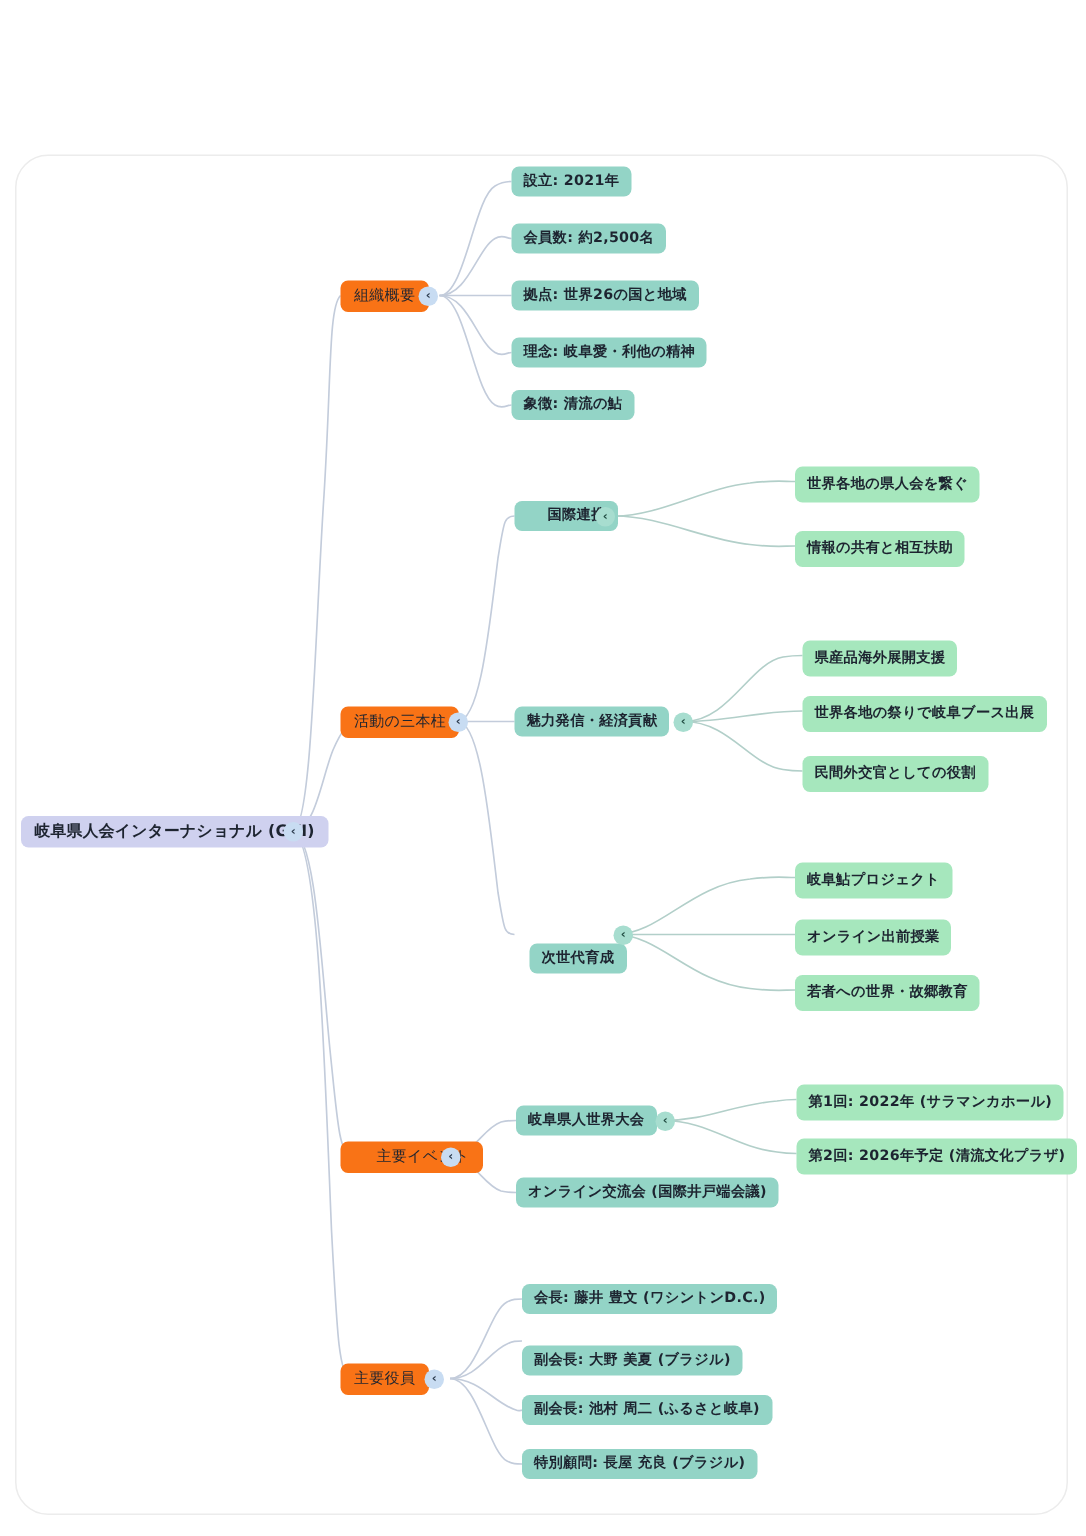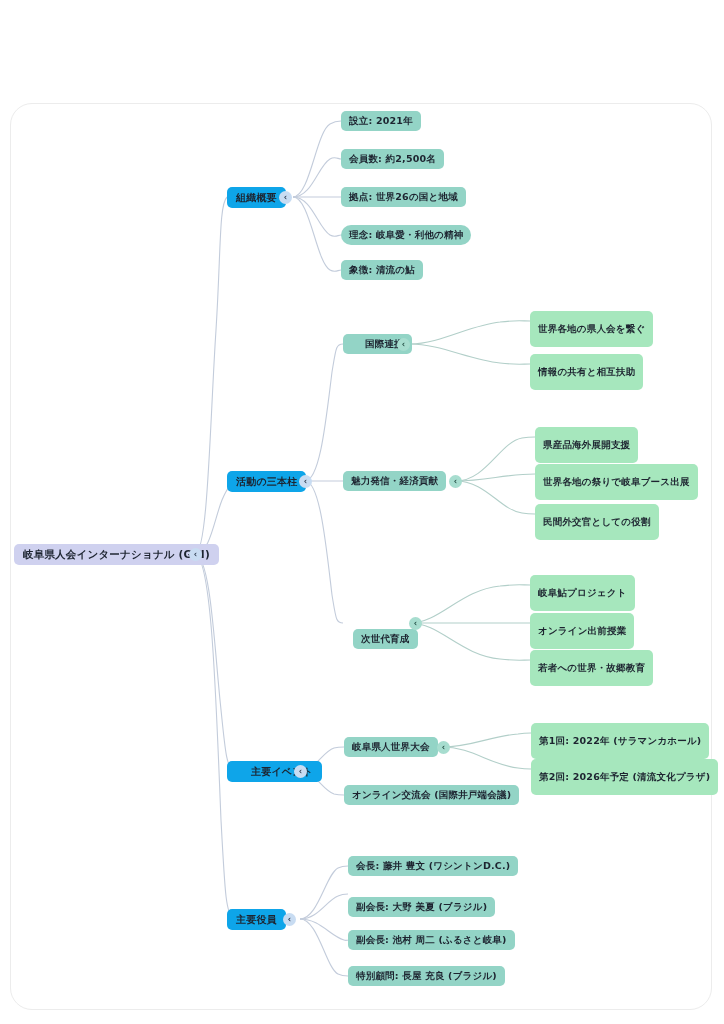--- a/index.html
+++ b/index.html
@@ -73,43 +73,43 @@
   .node.level-0 {
     background: #cfd1ef;
     font-size: 10.5px;
     font-weight: 700;
     padding: 0 9px;
     height: 21px;
   }
 
   
   .node.level-1 {
-    background: #0ea5e9;
+    background: #f97316;
     font-size: 10px;
-    font-weight: 700;
+    font-weight: 400;
     padding: 0 9px;
     height: 21px;
   }
 
   
   .node.level-2 {
     background: #93d4c6;
     font-size: 9.5px;
     font-weight: 700;
     padding: 0 8px;
     height: 20px;
   }
 
   
   .node.level-3 {
     background: #a6e7bd;
     font-size: 9.5px;
     font-weight: 700;
     padding: 0 8px;
-    height: 36px;
+    height: 24px;
   }
 
   
   .toggle {
     position: absolute;
     width: 13px;
     height: 13px;
     border-radius: 50%;
     display: flex;
     align-items: center;
@@ -195,21 +195,21 @@
 
   <div class="node level-2" style="left:341px; top:111px;">
     <span class="node-label">設立: 2021年</span>
   </div>
   <div class="node level-2" style="left:341px; top:149px;">
     <span class="node-label">会員数: 約2,500名</span>
   </div>
   <div class="node level-2" style="left:341px; top:187px;">
     <span class="node-label">拠点: 世界26の国と地域</span>
   </div>
-  <div class="node level-2" style="left:341px; top:225px;border-radius:10px;">
+  <div class="node level-2" style="left:341px; top:225px;">
     <span class="node-label">理念: 岐阜愛・利他の精神</span>
   </div>
   <div class="node level-2" style="left:341px; top:260px;">
     <span class="node-label">象徴: 清流の鮎</span>
   </div>
 
   <div class="node level-1" style="left:227px; top:471px;">
     <span class="node-label">活動の三本柱</span>
   </div>
   <div class="toggle toggle-blue" style="left:299px; top:475px;">

